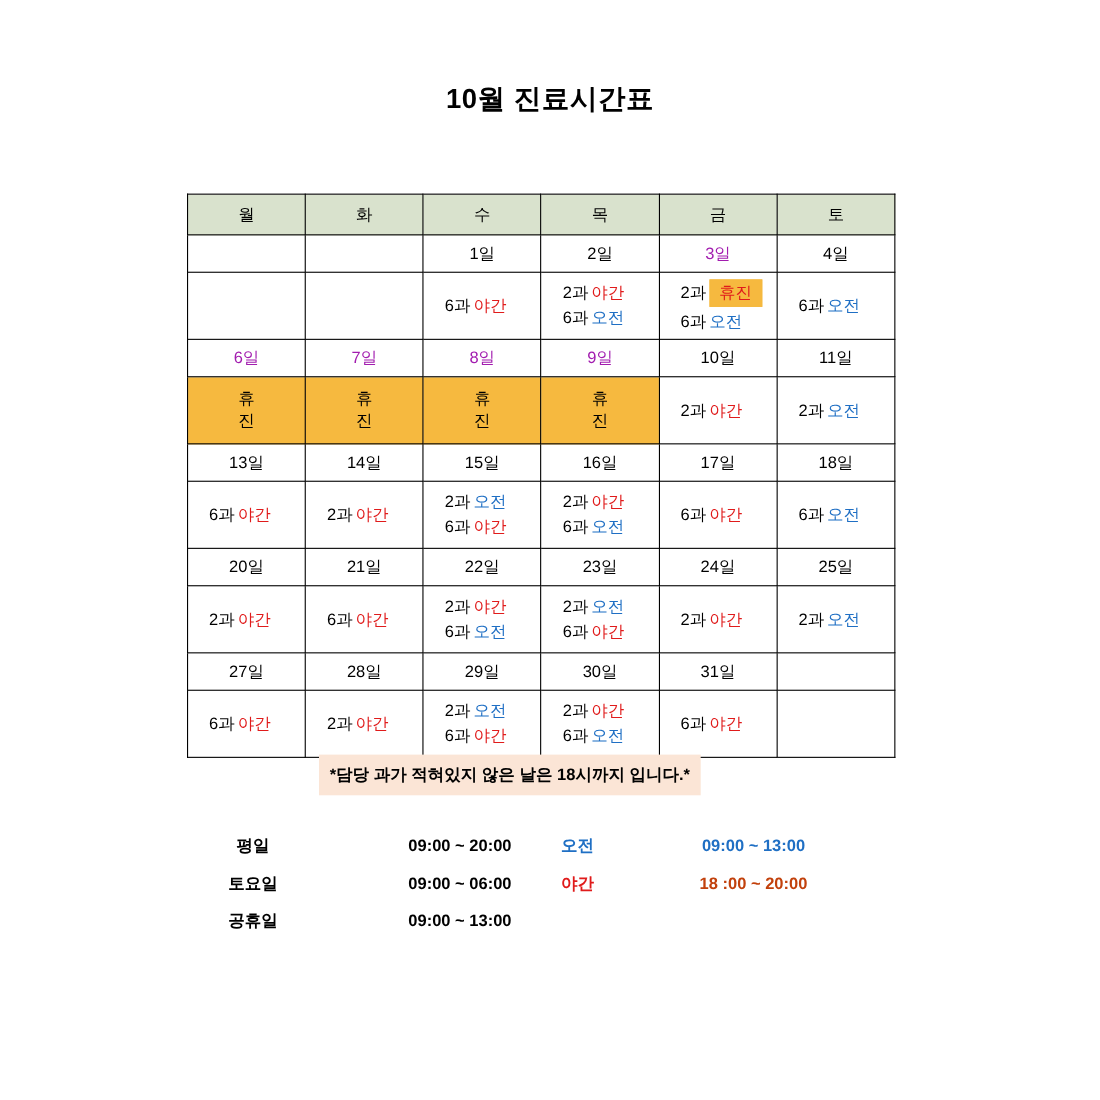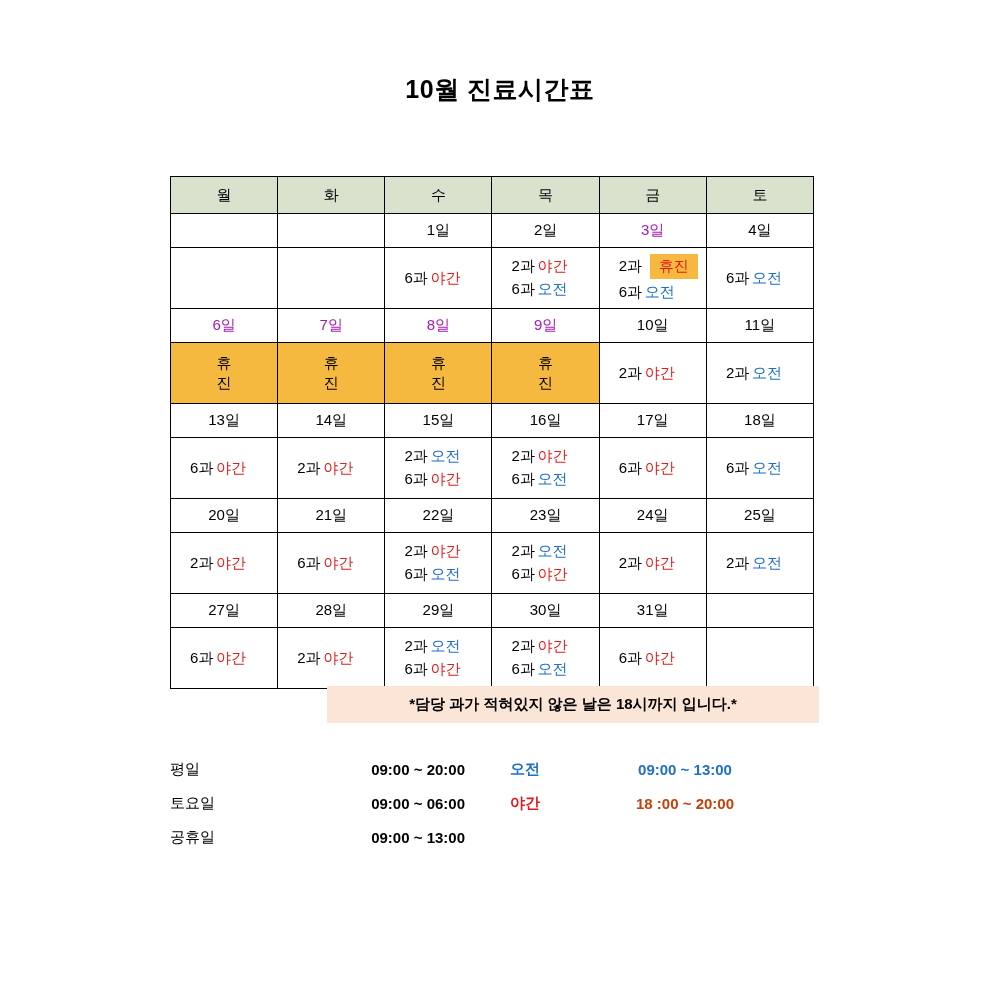--- a/index.html
+++ b/index.html
@@ -108,54 +108,54 @@
     display: inline-block;
     background: #f6b93f;
     color: #e01b1b;
     font-size: 15px;
     padding: 2px 8px;
     border: 1px solid #f6b93f;
   }
   .slot-line.with-badge .shift {
     width: 58px;
     display: flex;
-    justify-content: center;
+    justify-content: flex-start;
   }
 
   td.empty-cell { background: #ffffff; }
 
   .note {
     position: absolute;
     left: 290px;
     top: 686px;
-    width: 492px;
+    width: 347px;
     background: #fbe5d6;
     text-align: center;
     font-size: 15px;
     padding: 9px 0;
     font-weight: bold;
     box-sizing: border-box;
-    margin-left: 37px;
   }
 
   .legend {
     position: absolute;
     left: 170px;
     top: 752px;
     width: 660px;
     font-size: 15px;
   }
   .legend-row {
     display: flex;
     align-items: center;
     height: 34px;
   }
   .legend-label {
     width: 120px;
-    font-weight: normal;
+    text-align: center;
+    font-weight: bold;
   }
   .legend-time {
     width: 175px;
     text-align: right;
     font-weight: bold;
   }
   .legend-tag {
     width: 120px;
     text-align: center;
     font-weight: bold;

